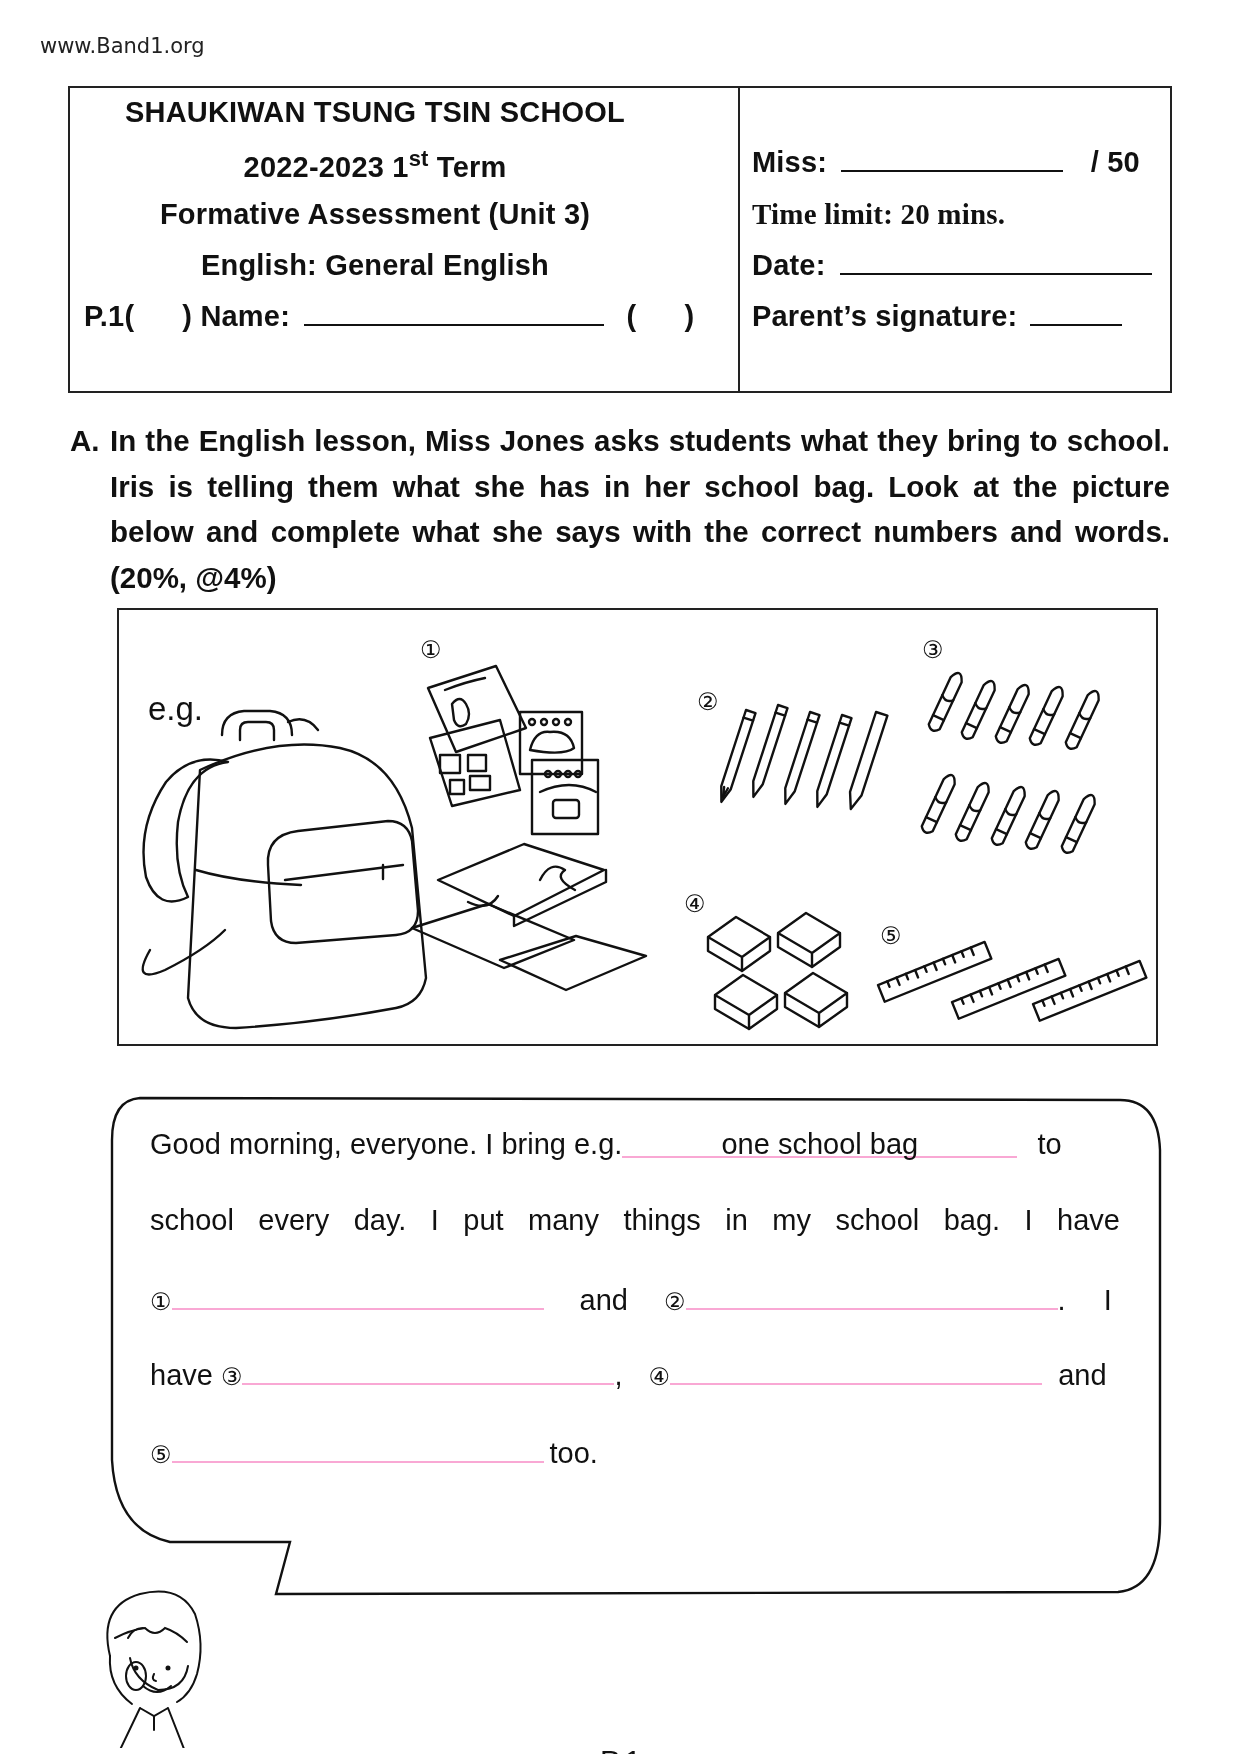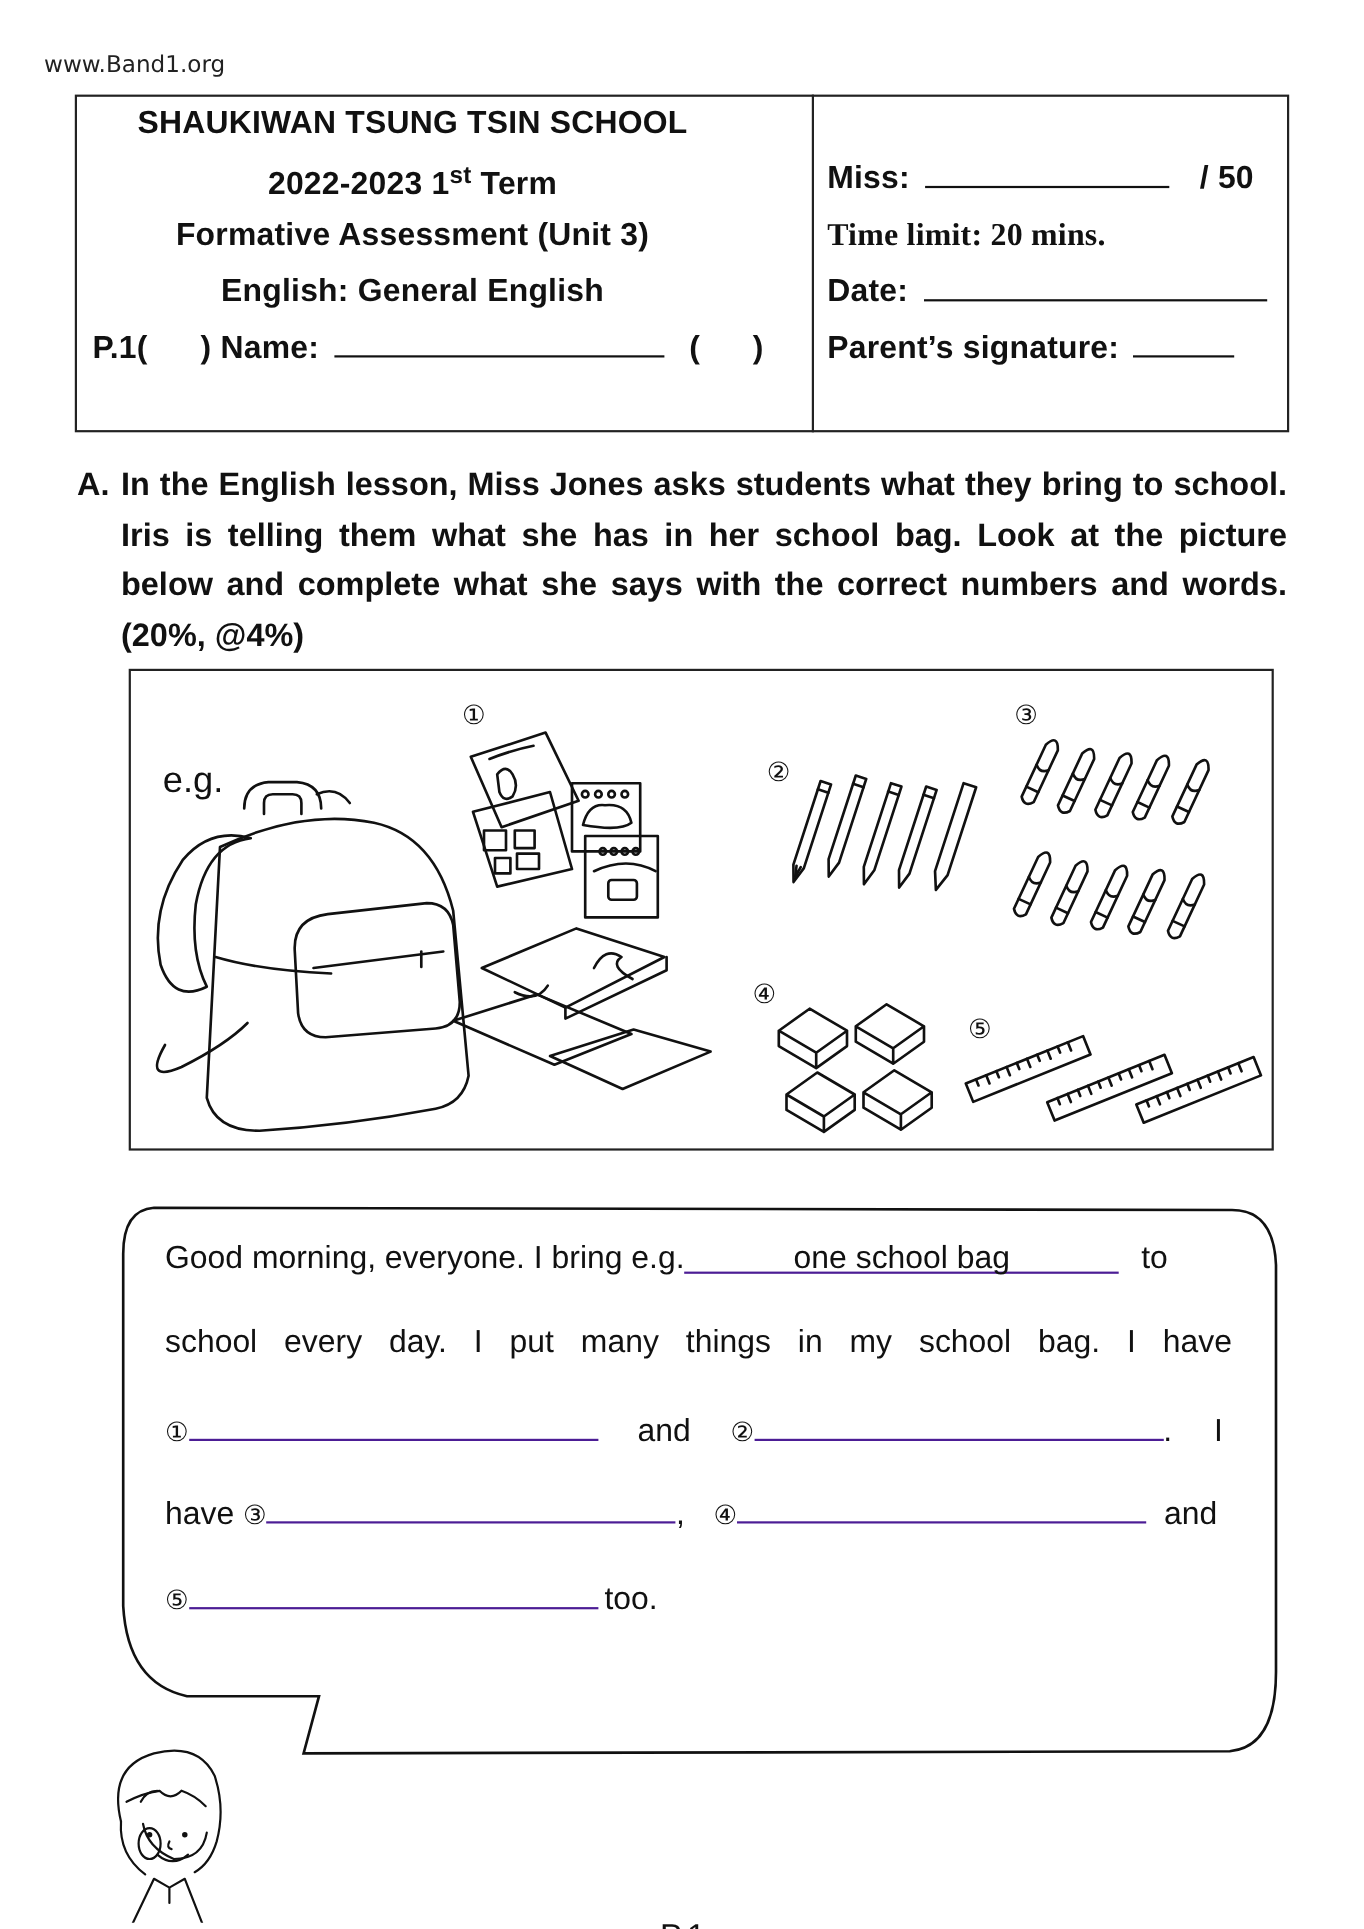--- a/index.html
+++ b/index.html
@@ -1,18 +1,18 @@
 <!DOCTYPE html>
 <html><head>
 <meta charset="utf-8">
 <style>
   html, body { margin:0; padding:0; background:#ffffff; }
   body { width:1240px; height:1754px; position:relative; overflow:hidden; color:#111; font-family:"Liberation Sans", sans-serif; }
   .abs { position:absolute; }
-  #site-url { left:40px; top:46px; font-family:"DejaVu Sans", sans-serif; font-size:21px; color:#222; }
+  #site-url { left:40px; top:34px; font-family:"DejaVu Sans", sans-serif; font-size:21px; color:#222; }
 
   
   #header-box { left:68px; top:86px; width:1104px; height:307px; border:2px solid #222; box-sizing:border-box; }
   #header-divider { left:738px; top:86px; width:2px; height:307px; background:#222; }
   .hdr { font-weight:bold; font-size:29px; letter-spacing:0.2px; white-space:nowrap; }
   .hdr-center { width:610px; left:70px; text-align:center; }
   .blank { display:inline-block; border-bottom:2px solid #111; vertical-align:baseline; height:22px; }
   sup { font-size:22px; }
 
   
@@ -20,21 +20,21 @@
   #q-letter { position:absolute; left:0; top:0; }
   #q-text { margin-left:40px; text-align:justify; text-align-last:left; }
 
   
   #picture-frame { left:117px; top:608px; width:1041px; height:438px; border:2px solid #222; box-sizing:border-box; }
   .num { font-size:24px; font-family:"DejaVu Sans", sans-serif; }
 
   
   #bubble-svg { left:0; top:0; }
   .line { font-family:"Liberation Sans", sans-serif; font-size:29px; white-space:nowrap; }
-  .fill-blank { display:inline-block; border-bottom:2px solid #4c1d95; height:28px; vertical-align:baseline; text-align:center; }
+  .fill-blank { display:inline-block; border-bottom:2px solid #f9a8d4; height:28px; vertical-align:baseline; text-align:center; }
   .circ { font-family:"DejaVu Sans", sans-serif; font-size:24px; }
 
   #page-number { left:600px; top:1744px; font-size:30px; }
 </style>
 </head>
 <body>
 
 <div class="abs" id="site-url">www.Band1.org</div>
 
 <div class="abs" id="header-box"></div>

